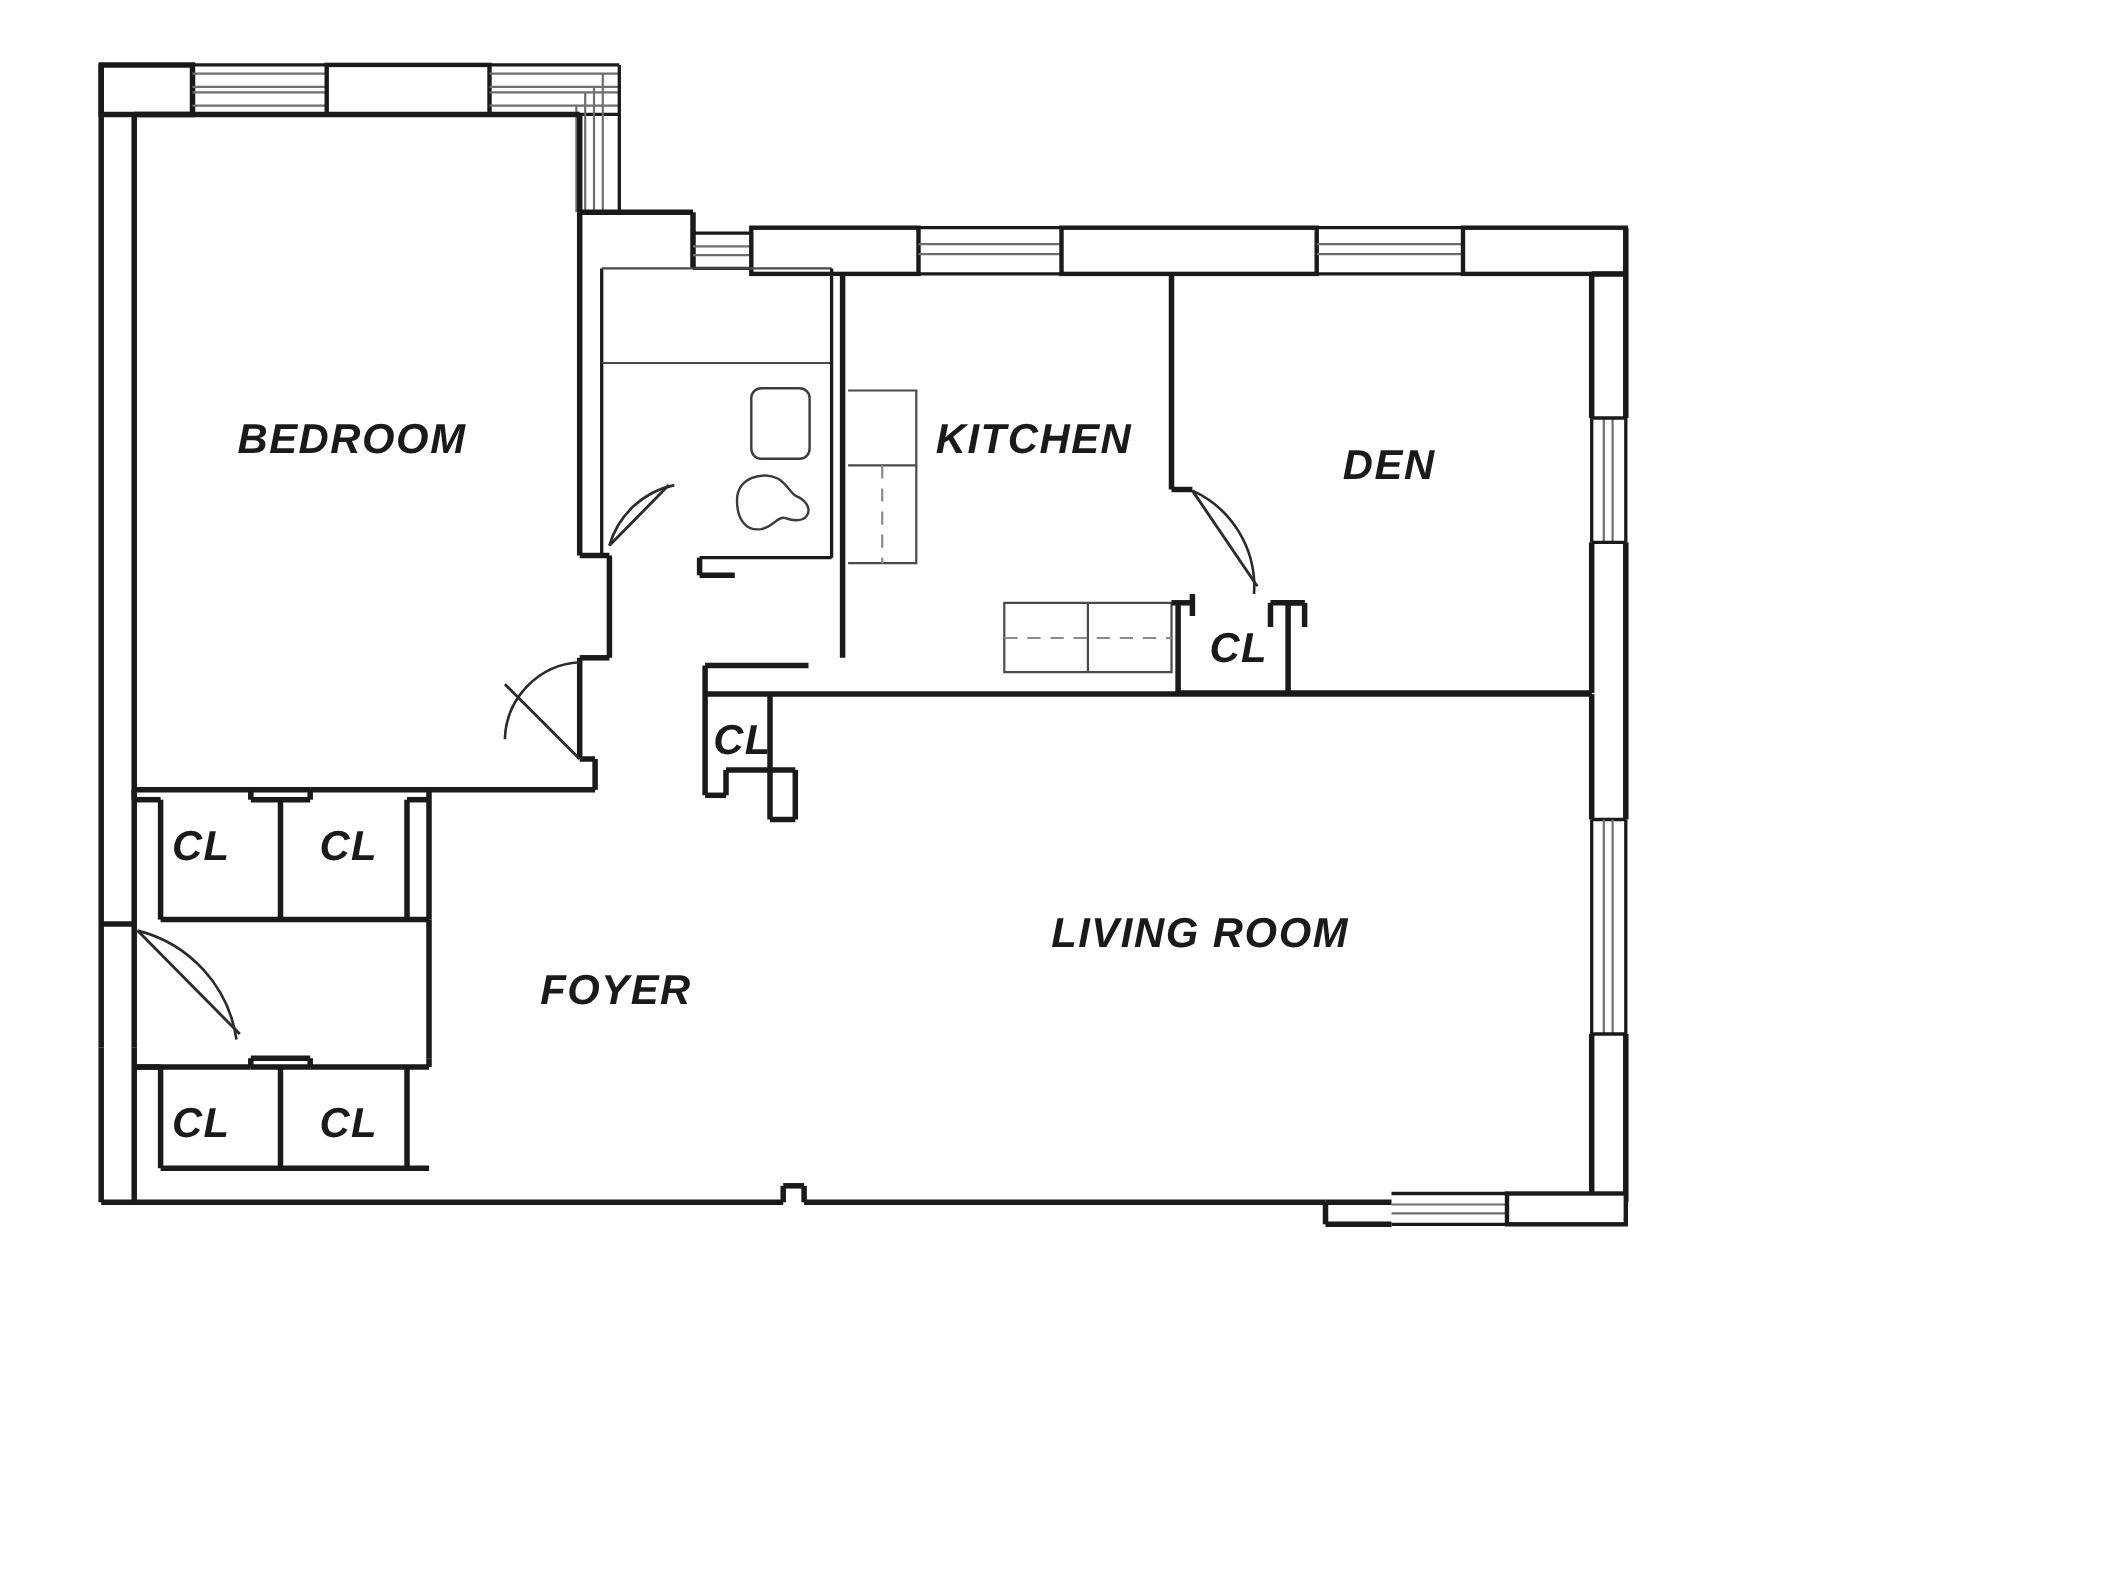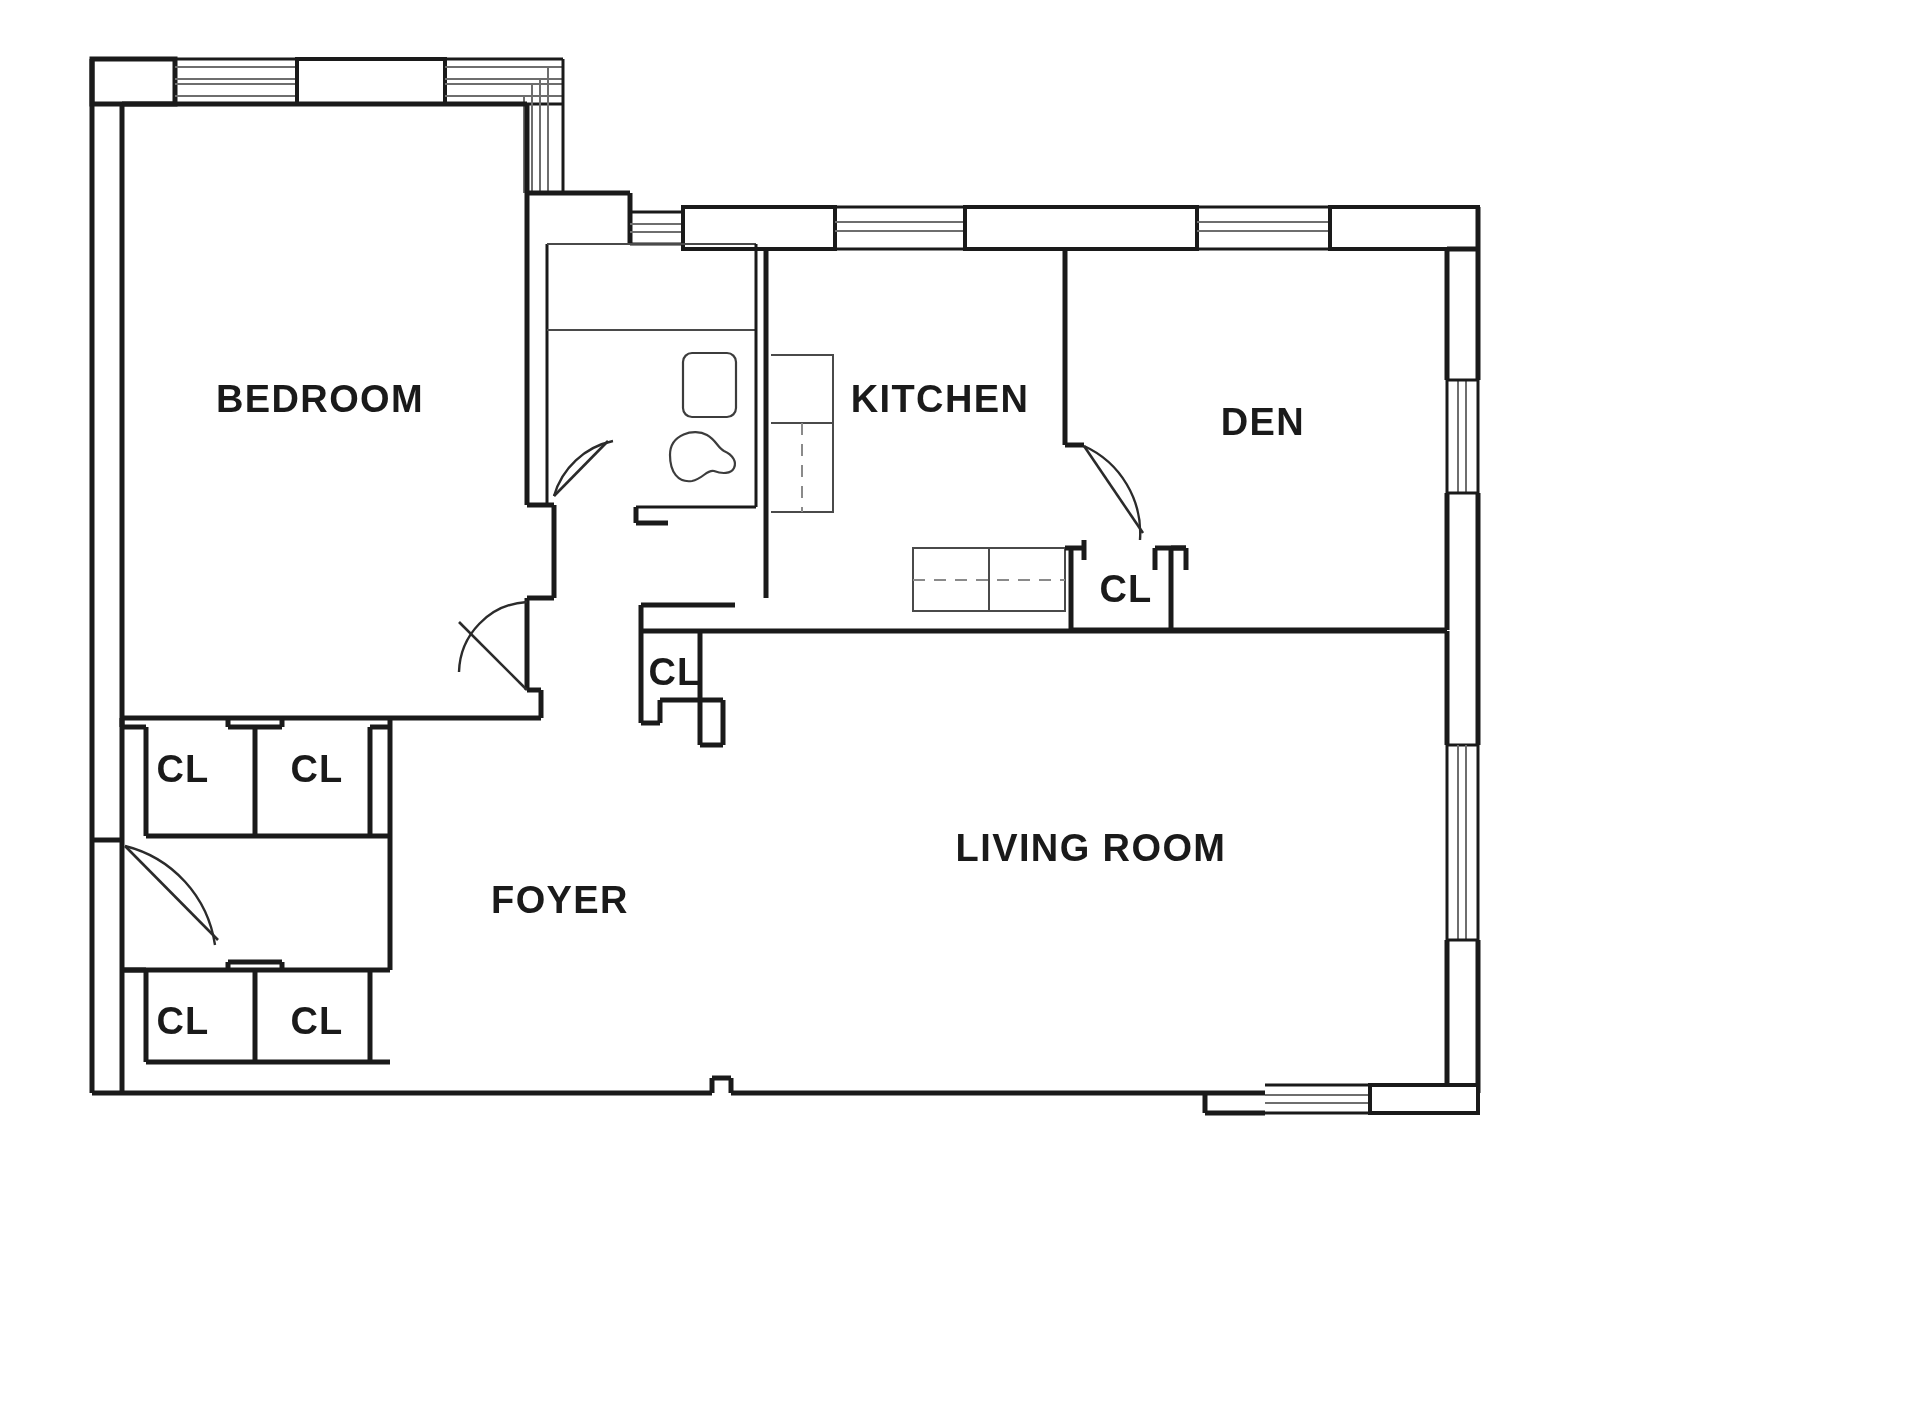--- a/index.html
+++ b/index.html
@@ -11,20 +11,21 @@
     width: 1920px;
     height: 1428px;
     font-family: "Liberation Sans", sans-serif;
     overflow: hidden;
   }
   #plan-root {
     position: relative;
     width: 1920px;
     height: 1428px;
     background: #22c55e;
+    font-style: italic;
   }
   svg#floorplan {
     display: block;
     width: 1920px;
     height: 1428px;
   }
   .wall-thick {
     fill: none;
     stroke: #1a1a1a;
     stroke-width: 5;

